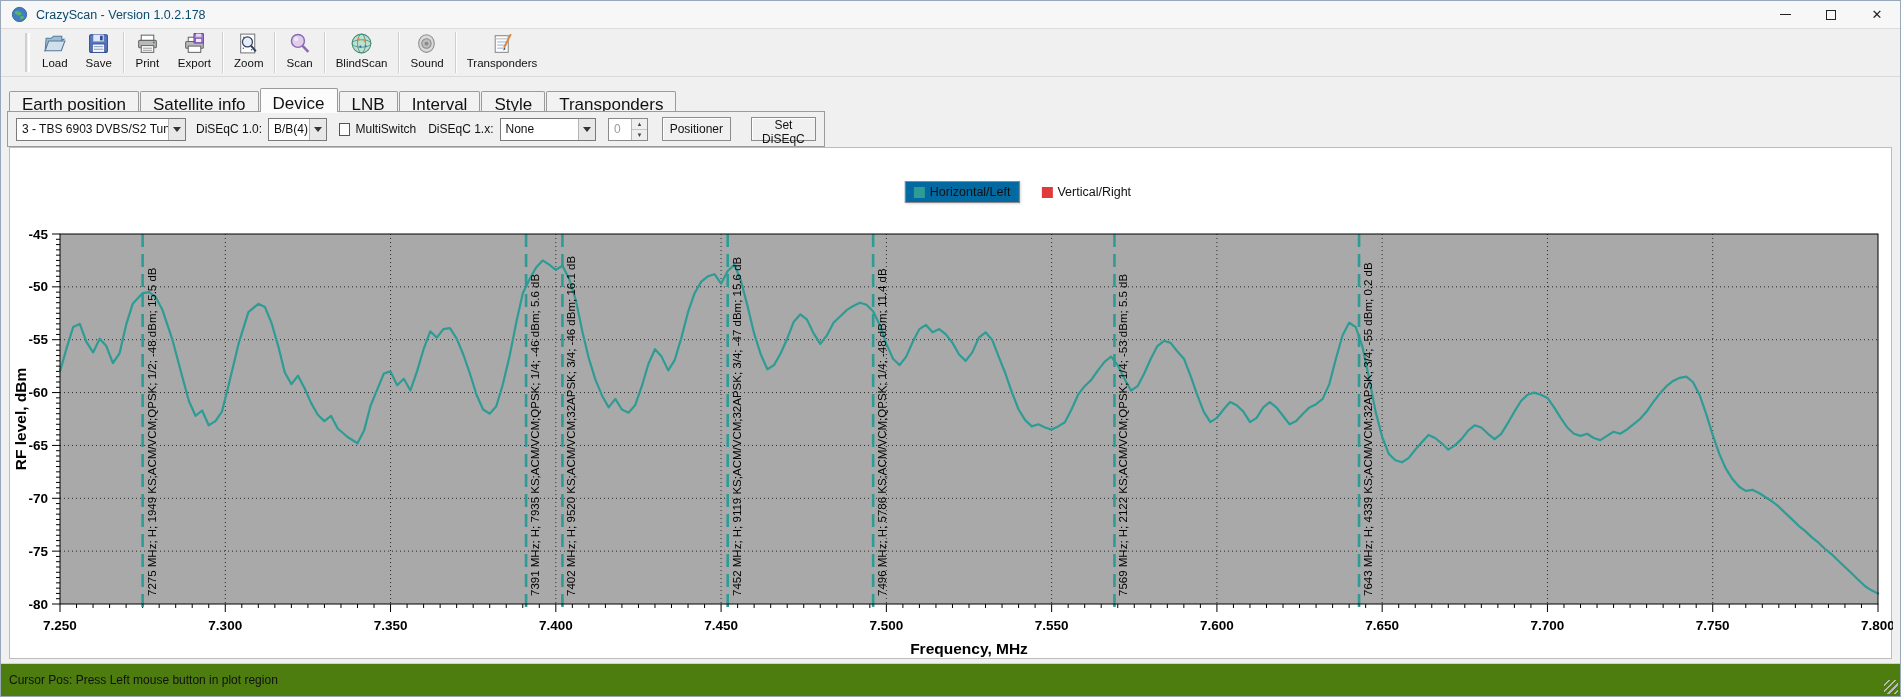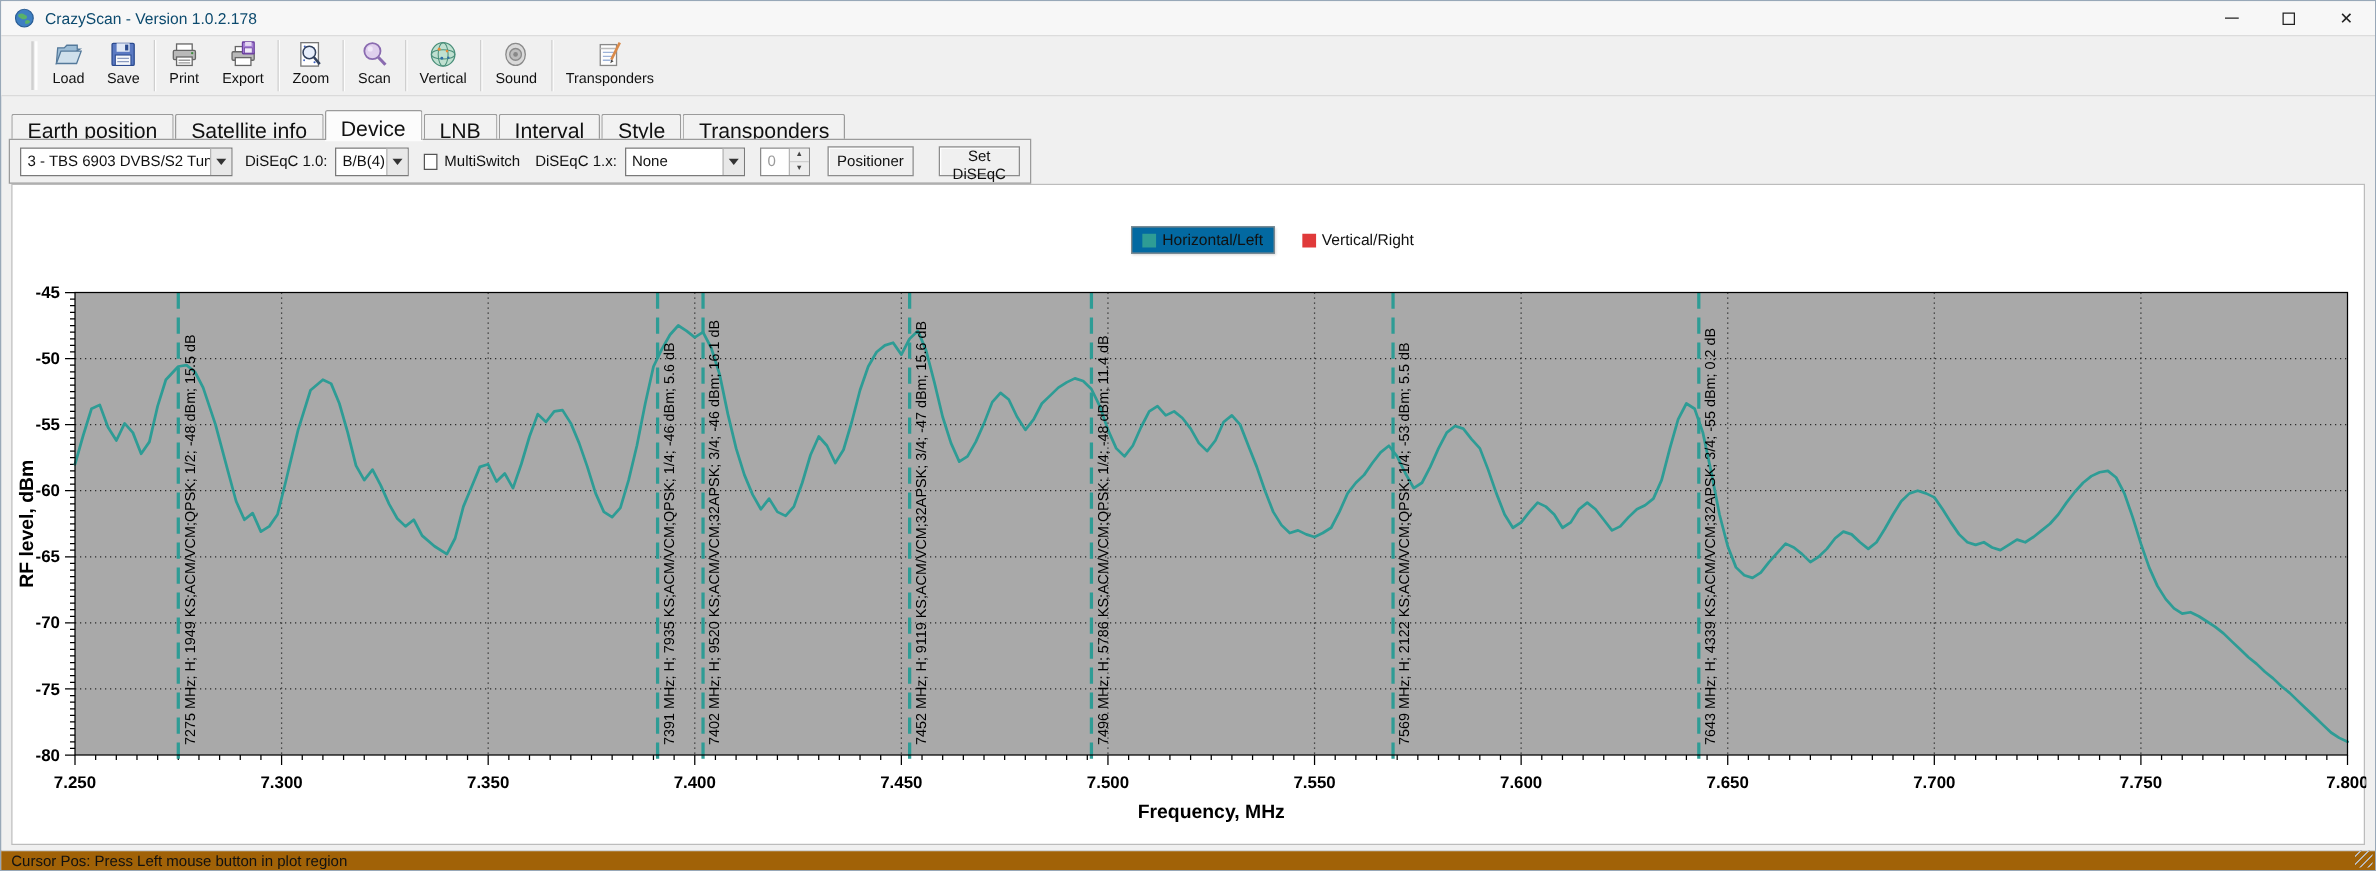--- a/index.html
+++ b/index.html
@@ -62,21 +62,21 @@
   .legend { position:absolute; top:33px; left:53.8%; transform:translateX(-50%); display:flex;
             align-items:center; gap:14px; z-index:5; }
   .legend-item { display:flex; align-items:center; gap:5px; font-size:12.5px; color:#111; padding:3px 8px; }
   .legend-item.boxed { border:1px solid #8a8a8a; background:#0369a1; box-shadow:1px 1px 2px rgba(0,0,0,.15); }
   .legend-swatch { width:11px; height:11px; display:inline-block; }
   .chart-title { position:absolute; top:58px; left:0; right:0; text-align:center; font-size:17.5px;
                  font-weight:bold; color:#000; letter-spacing:-0.2px; z-index:4; }
   #chart-svg { position:absolute; left:0; top:0; }
 
   
-  .statusbar { height:16px; background:#a16207; border-top:1px solid #d2d2d2; display:flex; align-items:center;
+  .statusbar { height:33px; background:#4d7c0f; border-top:1px solid #d2d2d2; display:flex; align-items:center;
                padding-left:8px; font-size:12px; color:#111; flex:0 0 auto; position:relative; }
   .resize-grip { position:absolute; right:2px; bottom:2px; width:14px; height:14px;
                  background:repeating-linear-gradient(135deg, transparent 0 3px, #b9b9b9 3px 4.5px); }
 </style>
 </head>
 <body>
 
 <div class="window">
 
   <div class="titlebar">
@@ -168,21 +168,21 @@
     <div class="tb-btn">
       <svg viewBox="0 0 24 24">
         <circle cx="12" cy="12" r="9" fill="#bfe0d0" stroke="#4a8f7a"></circle>
         <ellipse cx="12" cy="12" rx="9" ry="3.6" fill="none" stroke="#4a8f7a" stroke-width="0.8"></ellipse>
         <ellipse cx="12" cy="12" rx="3.8" ry="9" fill="none" stroke="#4a8f7a" stroke-width="0.8"></ellipse>
         <circle cx="9" cy="8" r="1.2" fill="#e58a3a"></circle>
           <circle cx="15" cy="9.5" r="1" fill="#e58a3a"></circle>
         <circle cx="11" cy="15" r="1.1" fill="#2f6ea8"></circle>
           <circle cx="16" cy="14.5" r="0.9" fill="#2f6ea8"></circle>
       </svg>
-      <span class="tb-label">Vertical</span>
+      <span class="tb-label">BlindScan</span>
     </div>
     <div class="tb-sep"></div>
     <div class="tb-btn">
       <svg viewBox="0 0 24 24">
         <ellipse cx="11" cy="12" rx="7.5" ry="8.5" fill="#d9d9d9" stroke="#8a8a8a"></ellipse>
         <circle cx="11" cy="12" r="4.5" fill="#bdbdbd" stroke="#8a8a8a"></circle>
         <circle cx="11" cy="12" r="1.8" fill="#888"></circle>
       </svg>
       <span class="tb-label">Sound</span>
     </div>

